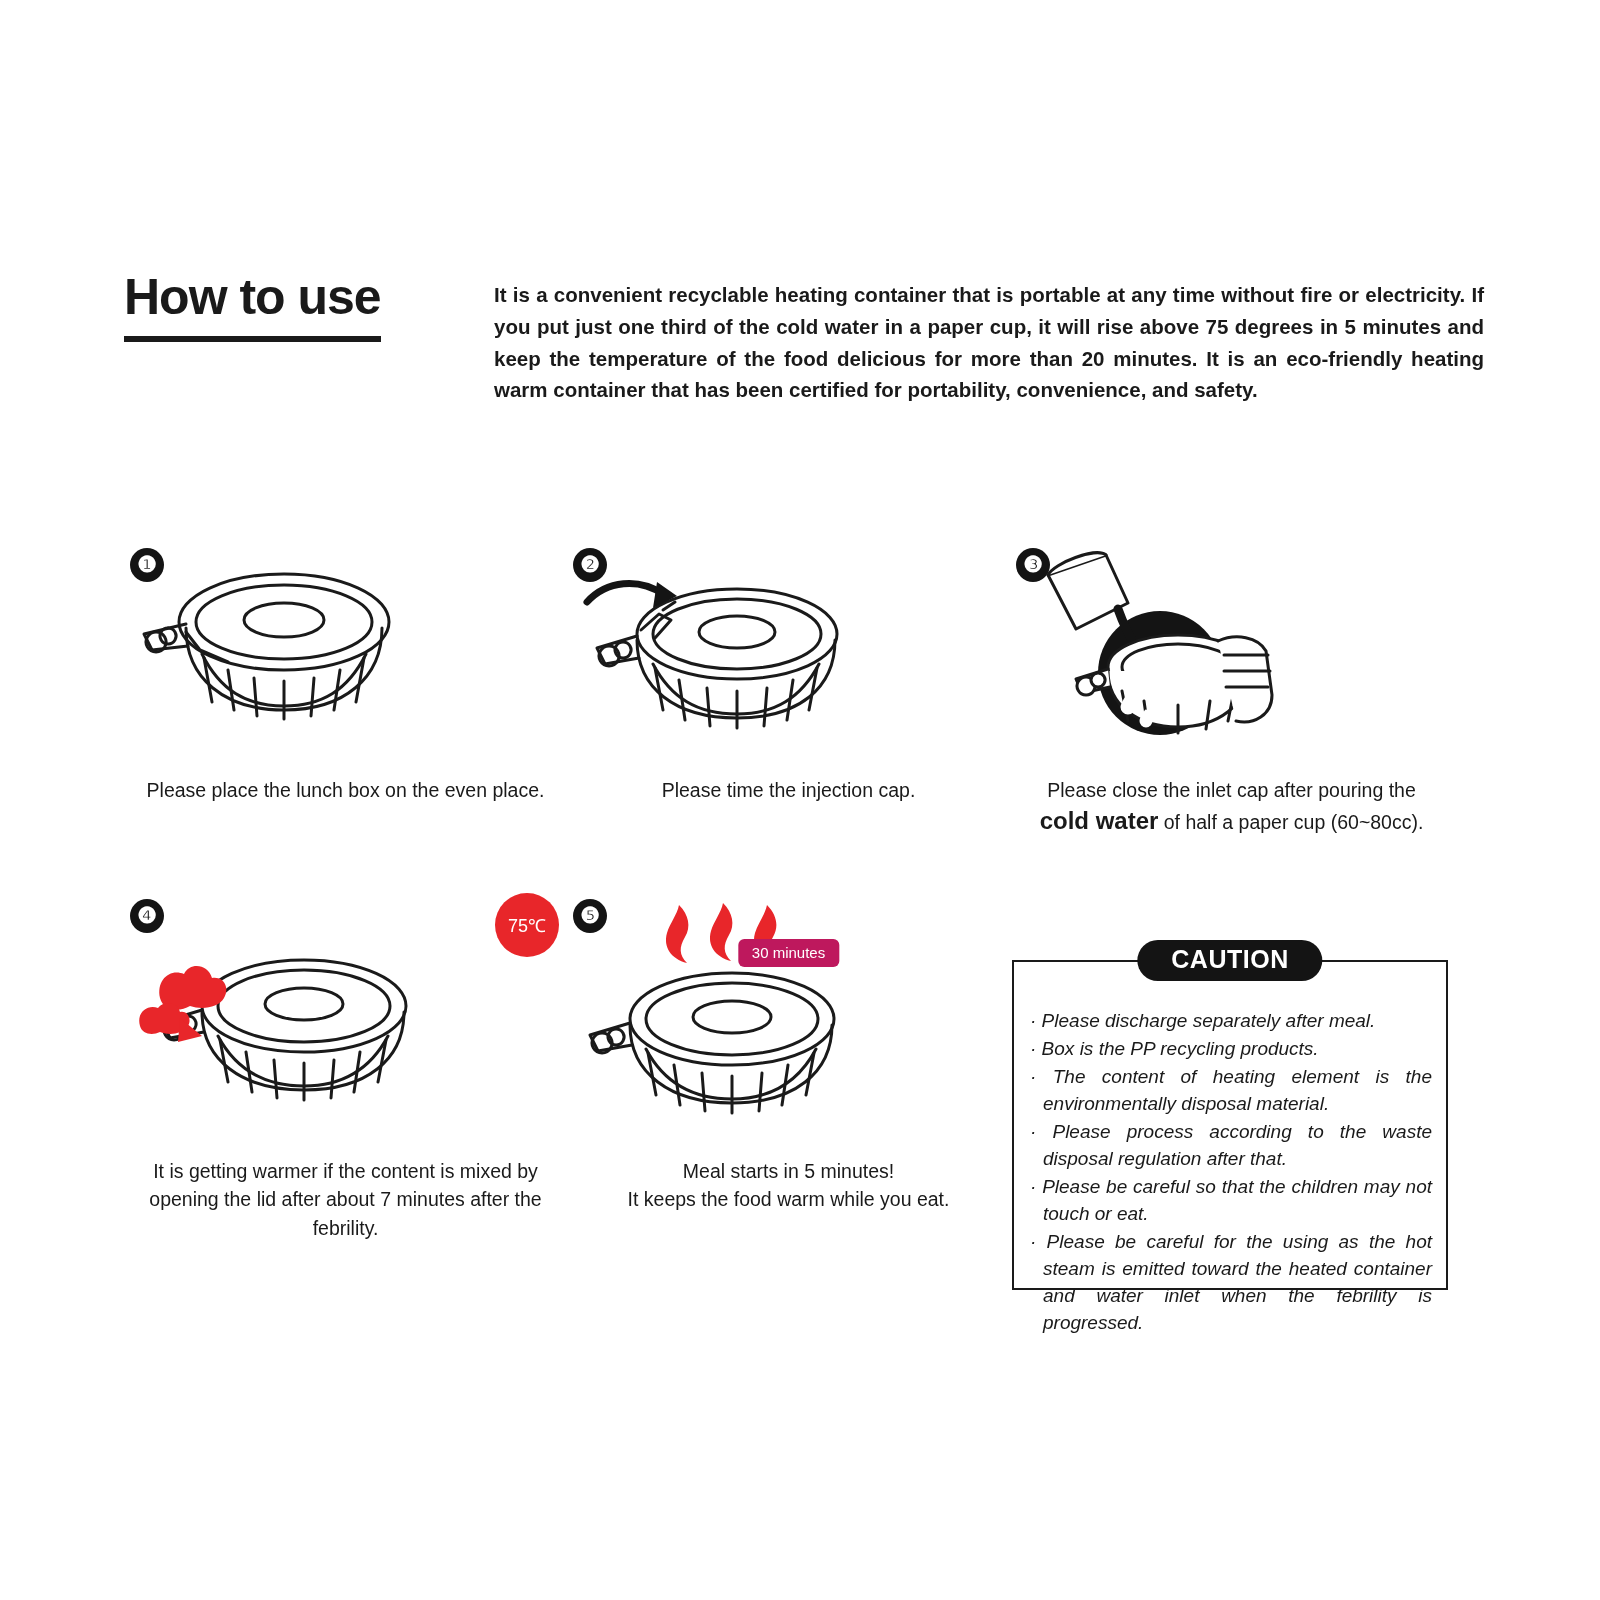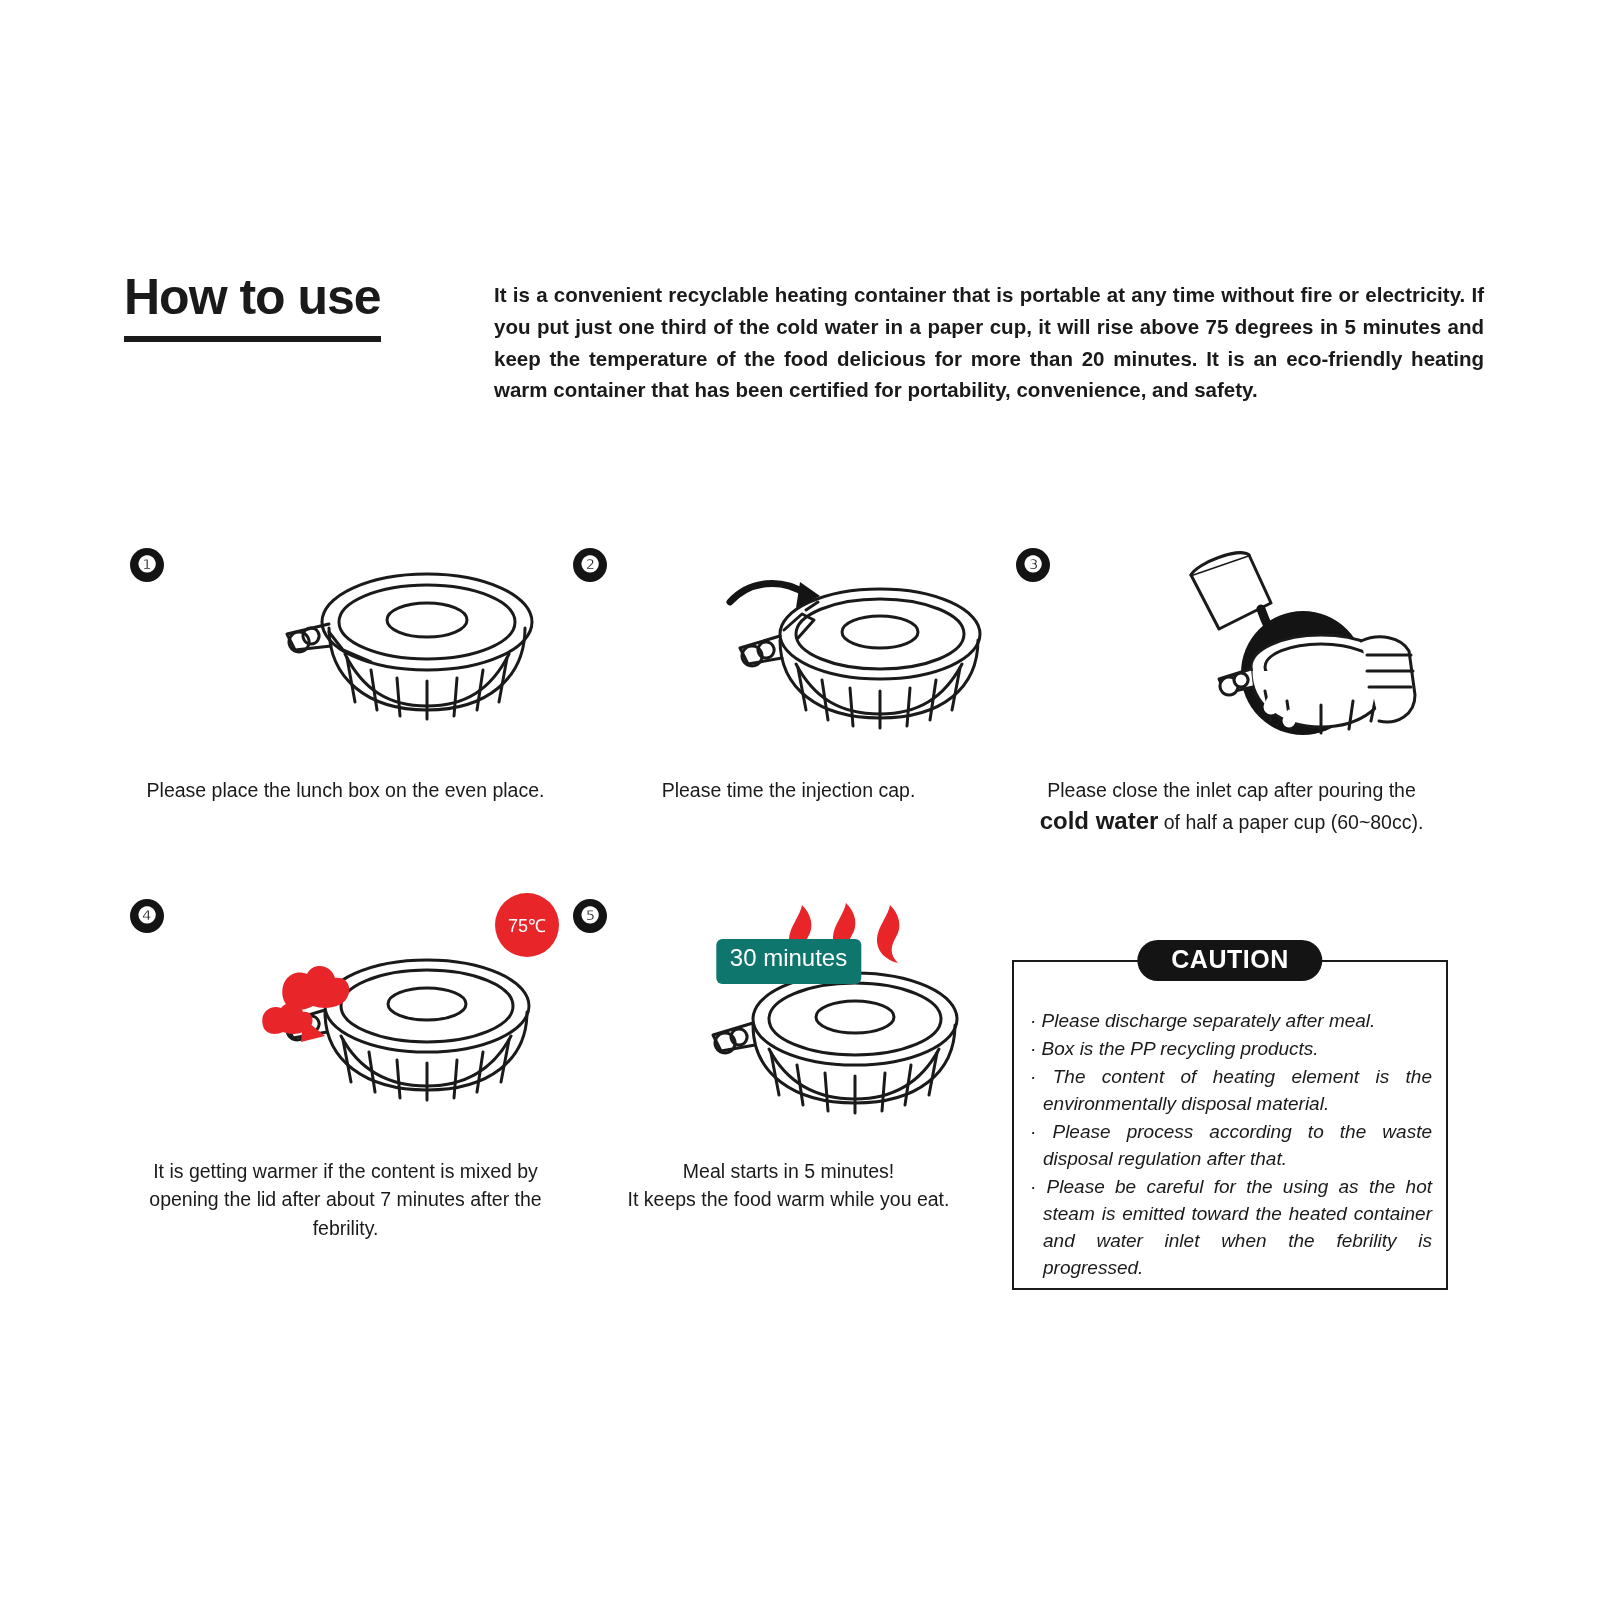--- a/index.html
+++ b/index.html
@@ -84,21 +84,21 @@
     font-weight: bold;
     display: flex;
     align-items: center;
     justify-content: center;
     line-height: 1;
   }
   .art {
     height: 220px;
     display: flex;
     align-items: center;
-    justify-content: flex-end;
+    justify-content: flex-start;
     position: relative;
   }
   .art.tall { height: 250px; }
   .caption {
     text-align: center;
     font-size: 19.5px;
     line-height: 1.45;
     padding: 0 6px;
     margin-top: 16px;
   }
@@ -163,24 +163,24 @@
     font-size: 18px;
     display: flex;
     align-items: center;
     justify-content: center;
   }
   .time-pill {
     position: absolute;
     left: 50%;
     top: 48px;
     transform: translateX(-50%);
-    background: #0f766e;
+    background: #be185d;
     color: #ffffff;
-    font-size: 24px;
-    padding: 5px 14px 12px 14px;
+    font-size: 15px;
+    padding: 5px 14px 6px 14px;
     border-radius: 6px;
     white-space: nowrap;
   }
 </style>
 </head>
 <body>
 
 <div class="page">
 
   <div class="header">
@@ -341,17 +341,18 @@
     </div>
   </div>
 
   <div class="caution">
     <div class="caution-title">CAUTION</div>
     <ul class="caution-list">
       <li>Please discharge separately after meal.</li>
       <li>Box is the PP recycling products.</li>
       <li>The content of heating element is the environmentally disposal material.</li>
       <li>Please process according to the waste disposal regulation after that.</li>
+      <li>Please be careful so that the children may not touch or eat.</li>
       <li>Please be careful for the using as the hot steam is emitted toward the heated container and water inlet when the febrility is progressed.</li>
     </ul>
   </div>
 
 </div>
 
 </body></html>

